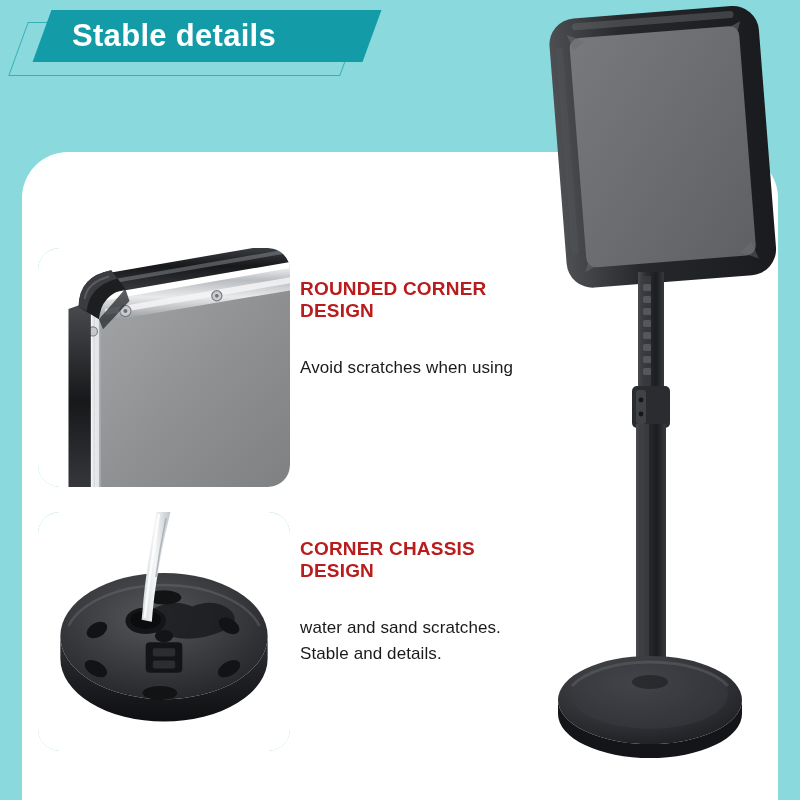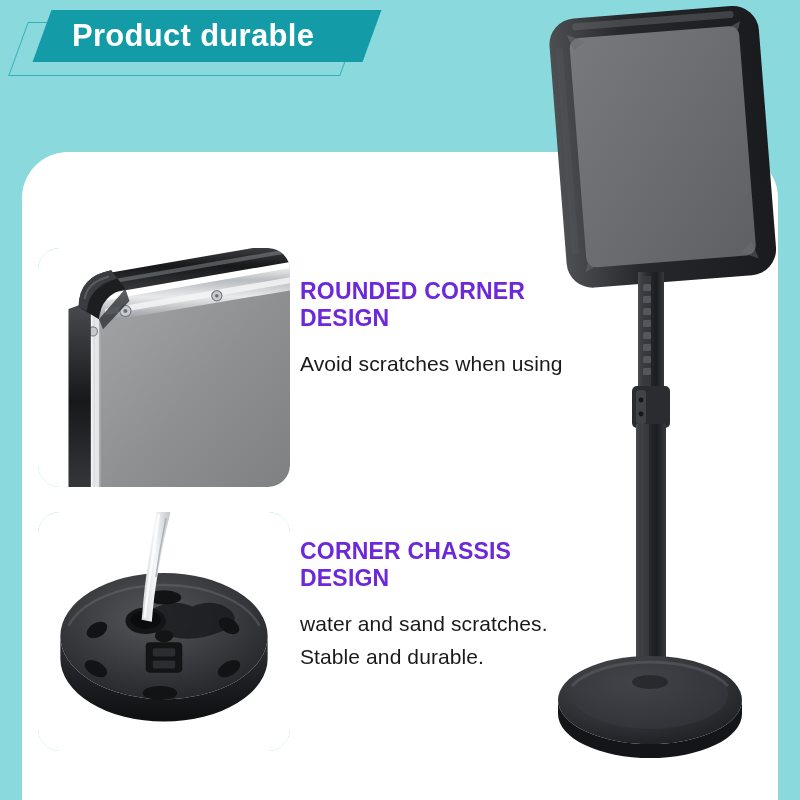--- a/index.html
+++ b/index.html
@@ -44,25 +44,25 @@
   .photo-box{
     position:absolute;left:0;top:0;
     width:248px;height:235px;
     border:2px solid #9bd8de;border-radius:22px;
     overflow:visible;
   }
   .photo-box .inner{position:absolute;inset:-2px;border-radius:22px;overflow:hidden;}
 
   .f-text{position:absolute;left:262px;top:0;width:330px;}
   .f-title{
-    color:#6d28d9;font-size:23px;font-weight:bold;line-height:1.18;
+    color:#b91c1c;font-size:19px;font-weight:bold;line-height:1.18;
     letter-spacing:.2px;
   }
   .f-sub{
-    color:#1a1a1a;font-size:21px;line-height:1.55;margin-top:16px;
+    color:#1a1a1a;font-size:17px;line-height:1.55;margin-top:32px;
     letter-spacing:.1px;
   }
   .f-sub div{white-space:nowrap;}
   .feature.one .f-text{top:30px;}
   .feature.two .f-text{top:26px;}
 
   
   .corner-art{position:absolute;left:0;top:0;width:100%;height:100%;}
 
   
@@ -74,21 +74,21 @@
 </head>
 <body>
 
 <div id="stage">
 
   <div class="card"></div>
 
   <div class="banner-wrap">
     <div class="banner-ghost"></div>
     <div class="banner-solid"></div>
-    <div class="banner-text">Product durable</div>
+    <div class="banner-text">Stable details</div>
   </div>
 
   <div class="feature one">
     <div class="photo-box">
       <div class="inner">
         <svg class="corner-art" viewBox="0 0 248 235" preserveAspectRatio="none">
           <defs>
             <linearGradient id="alum" x1="0" y1="0" x2="0" y2="1">
               <stop offset="0%" stop-color="#f2f3f4"></stop>
               <stop offset="25%" stop-color="#b9bcc0"></stop>
@@ -213,21 +213,21 @@
         </svg>
       </div>
     </div>
     <div class="f-text">
       <div class="f-title">
         <div>CORNER CHASSIS</div>
         <div>DESIGN</div>
       </div>
       <div class="f-sub">
         <div>water and sand scratches.</div>
-        <div>Stable and durable.</div>
+        <div>Stable and details.</div>
       </div>
     </div>
   </div>
 
   <svg class="product" viewBox="0 0 280 800" preserveAspectRatio="none">
     <defs>
       <linearGradient id="frameG" x1="0" y1="0" x2="1" y2="0">
         <stop offset="0%" stop-color="#4d4f53"></stop>
         <stop offset="35%" stop-color="#26282b"></stop>
         <stop offset="100%" stop-color="#1a1b1e"></stop>

